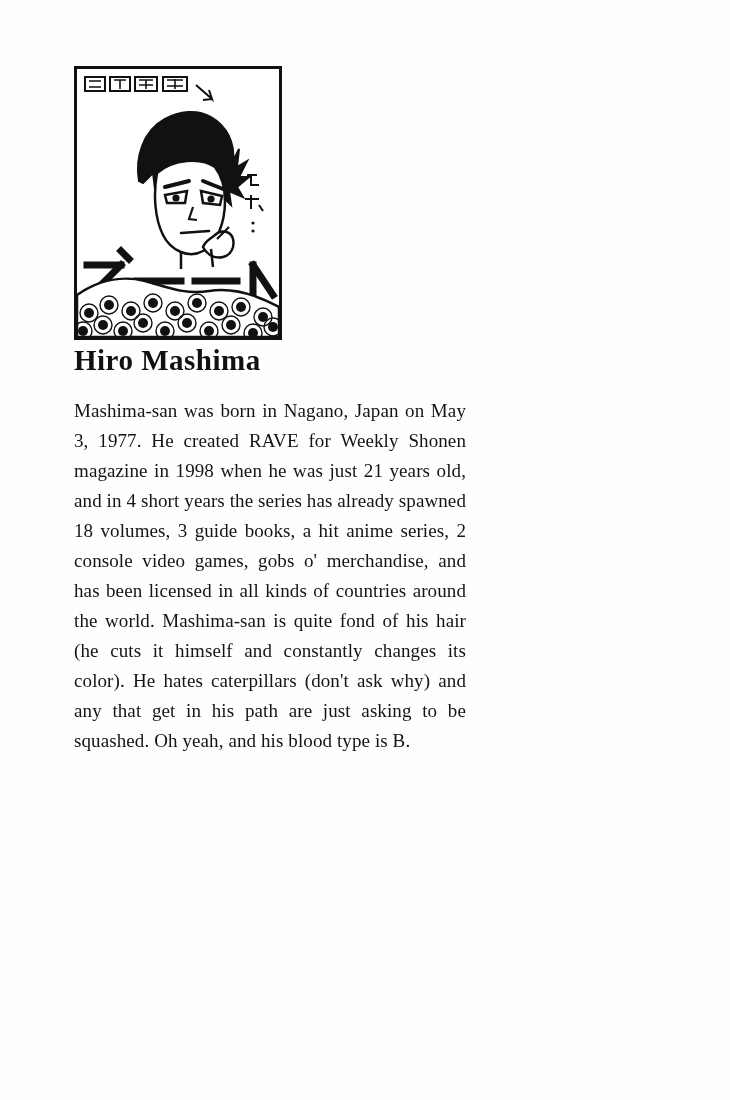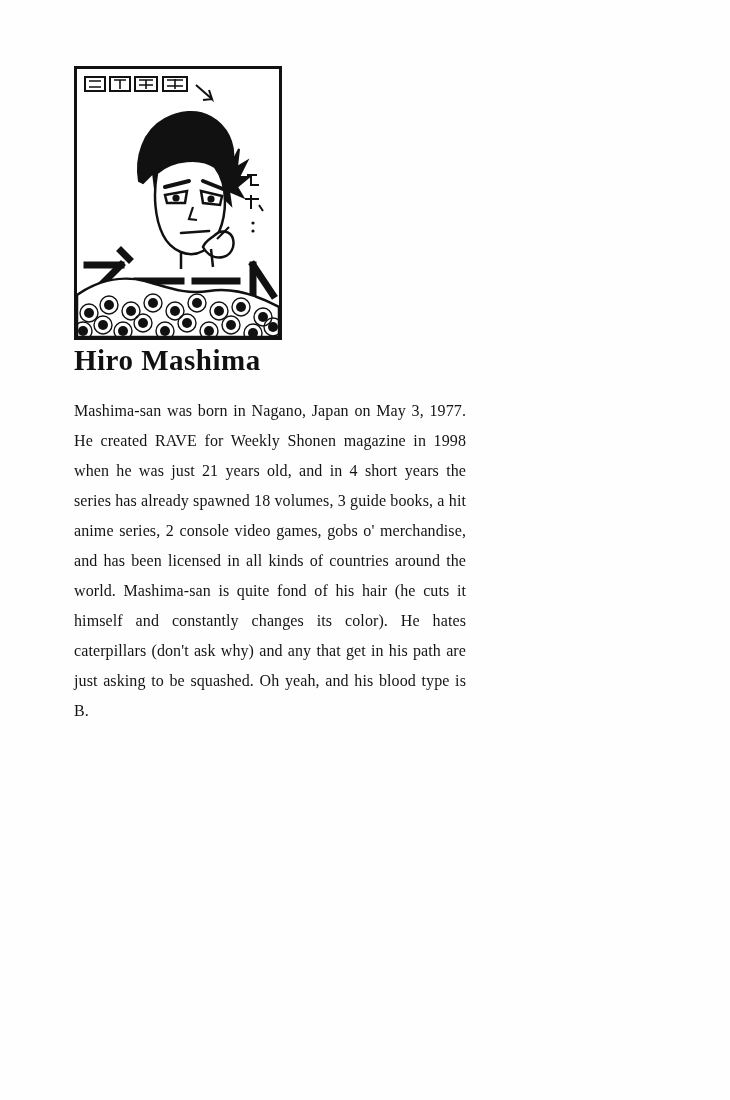--- a/index.html
+++ b/index.html
@@ -49,21 +49,21 @@
     white-space: nowrap;
   }
 
   
   .bio {
     position: absolute;
     left: 74px;
     top: 396px;
     width: 392px;
     font-family: "Liberation Serif", serif;
-    font-size: 16px;
+    font-size: 19px;
     line-height: 30px;
     color: #141414;
     text-align: justify;
     text-justify: inter-word;
     letter-spacing: 0.1px;
   }
   .bio p { margin: 0; }
 </style>
 </head>
 <body>

